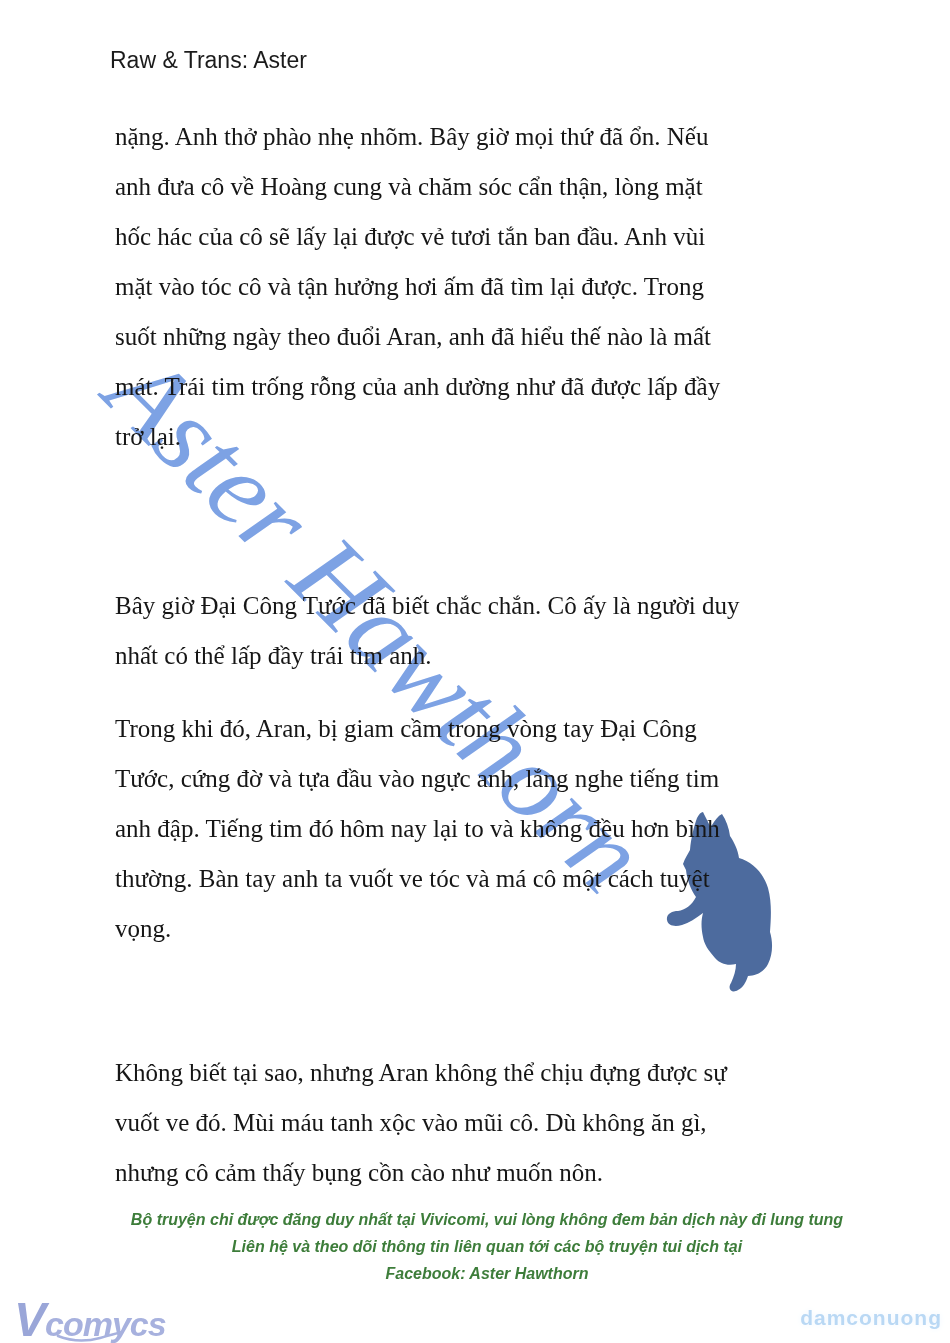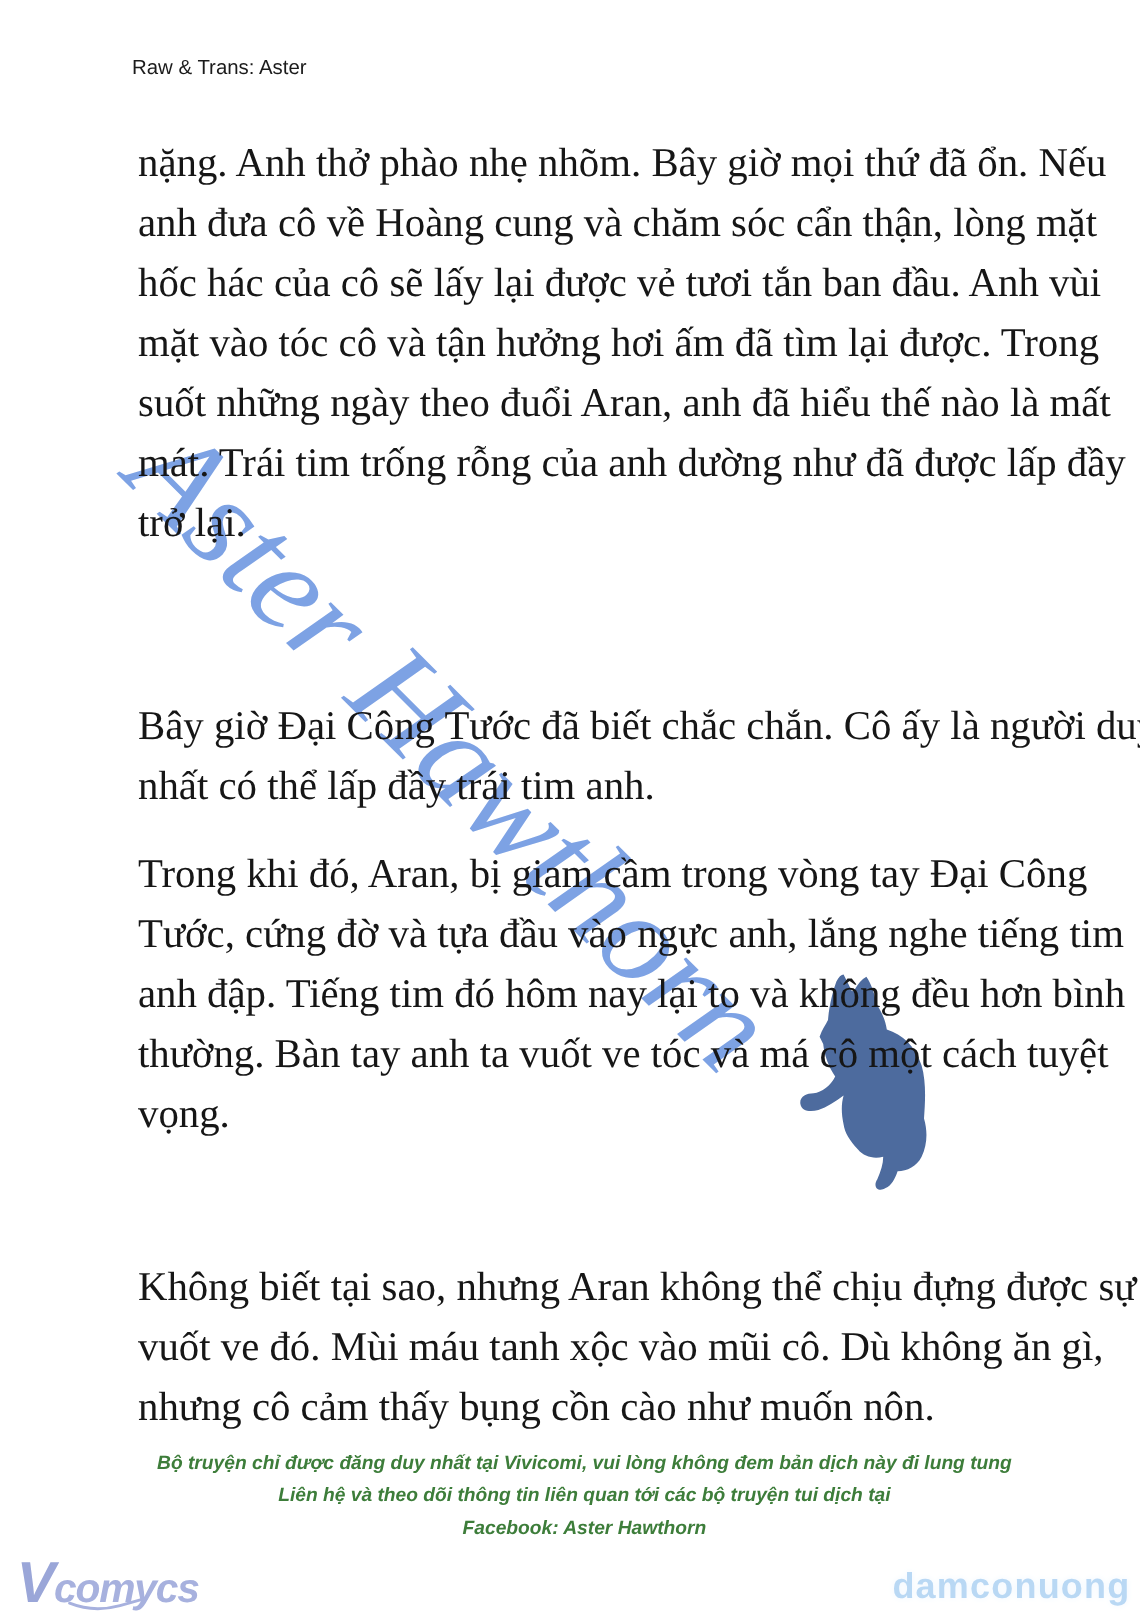--- a/index.html
+++ b/index.html
@@ -3,34 +3,34 @@
 <meta charset="utf-8">
 <style>
   html,body { margin:0; padding:0; background:#ffffff; }
   .page {
     position:relative; width:950px; height:1343px; background:#ffffff;
     overflow:hidden; font-family:"Liberation Serif","DejaVu Serif",serif;
   }
   .header-credit {
     position:absolute; left:110px; top:47px;
     font-family:"Liberation Sans","DejaVu Sans",sans-serif;
-    font-size:17px; color:#1b1b1b; z-index:3;text-align:right;
+    font-size:23px; color:#1b1b1b; z-index:3;text-align:right;
   }
   .watermark {
     position:absolute; left:172px; top:328px;
     font-size:110px; font-style:italic; color:#7da2e4;
     transform:rotate(45deg); transform-origin:0 0;
     white-space:nowrap; z-index:1;
   }
   .cat {
     position:absolute; left:642px; top:798px; width:160px; height:200px; z-index:2;
   }
   .para {
     position:absolute; left:115px; width:730px;
-    font-size:34px; line-height:50px; color:#161616; z-index:3;
+    font-size:25px; line-height:50px; color:#161616; z-index:3;
   }
   .bl { white-space:nowrap; }
   .p1 { top:112px; }
   .p2 { top:537px;margin-top:44px; }
   .p3 { top:704px; }
   .p4 { top:1048px; }
   .footer-notice {
     position:absolute; left:12px; top:1206px; width:950px; text-align:center;
     font-family:"Liberation Sans","DejaVu Sans",sans-serif;
     font-size:16px; font-weight:bold; font-style:italic;
@@ -40,21 +40,21 @@
     position:absolute; left:14px; top:1292px;
     font-family:"Liberation Sans","DejaVu Sans",sans-serif;
     font-style:italic; font-weight:bold; font-size:34px;
     color:#a7b1de; letter-spacing:-1px; z-index:3;
   }
   .vcomycs-logo::first-letter { font-size:48px; color:#9aa6d8; }
   .logo-swirl { position:absolute; left:56px; top:1330px; z-index:3; }
   .damconuong {
     position:absolute; right:8px; top:1306px;
     font-family:"Liberation Sans","DejaVu Sans",sans-serif;
-    font-weight:bold; font-size:30px; color:#b9d8f4;
+    font-weight:bold; font-size:21px; color:#b9d8f4;
     text-shadow:0 0 6px #eef6ff, 0 0 2px #ffffff;
     letter-spacing:1px; z-index:3;
   }
 </style>
 </head>
 <body>
 
 <div class="page">
 
   <div class="header-credit">Raw &amp; Trans: Aster</div>

